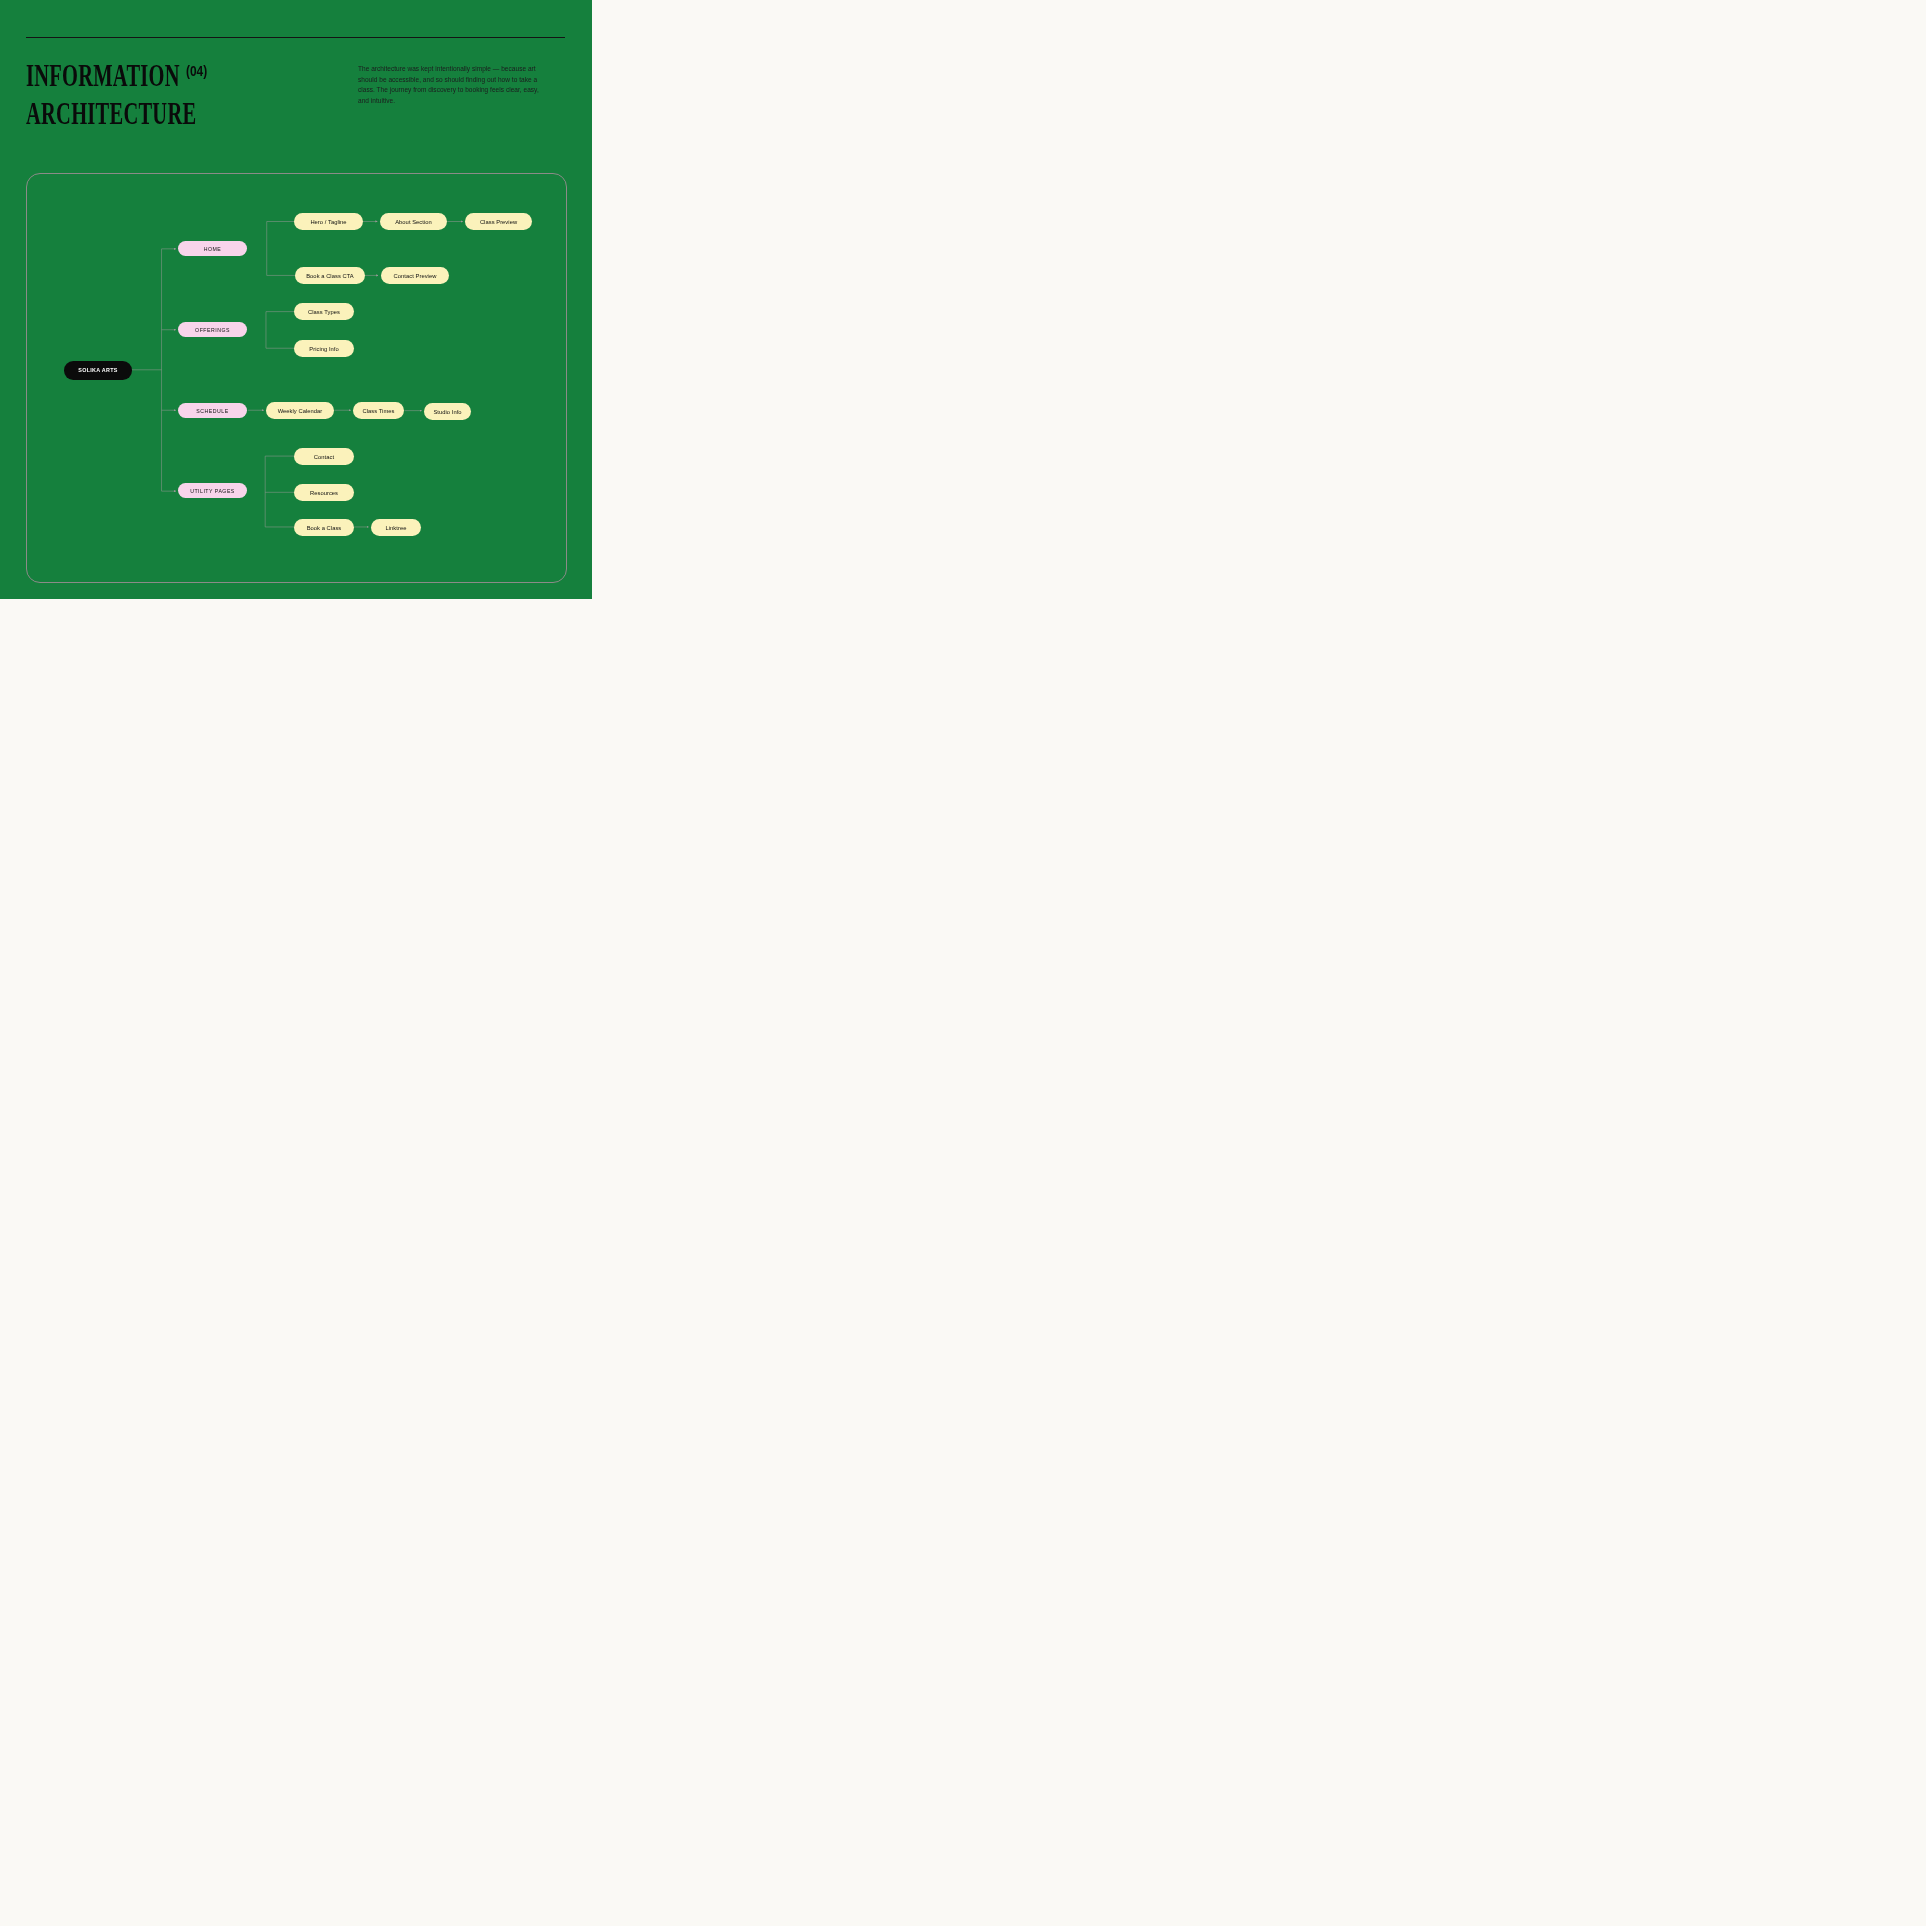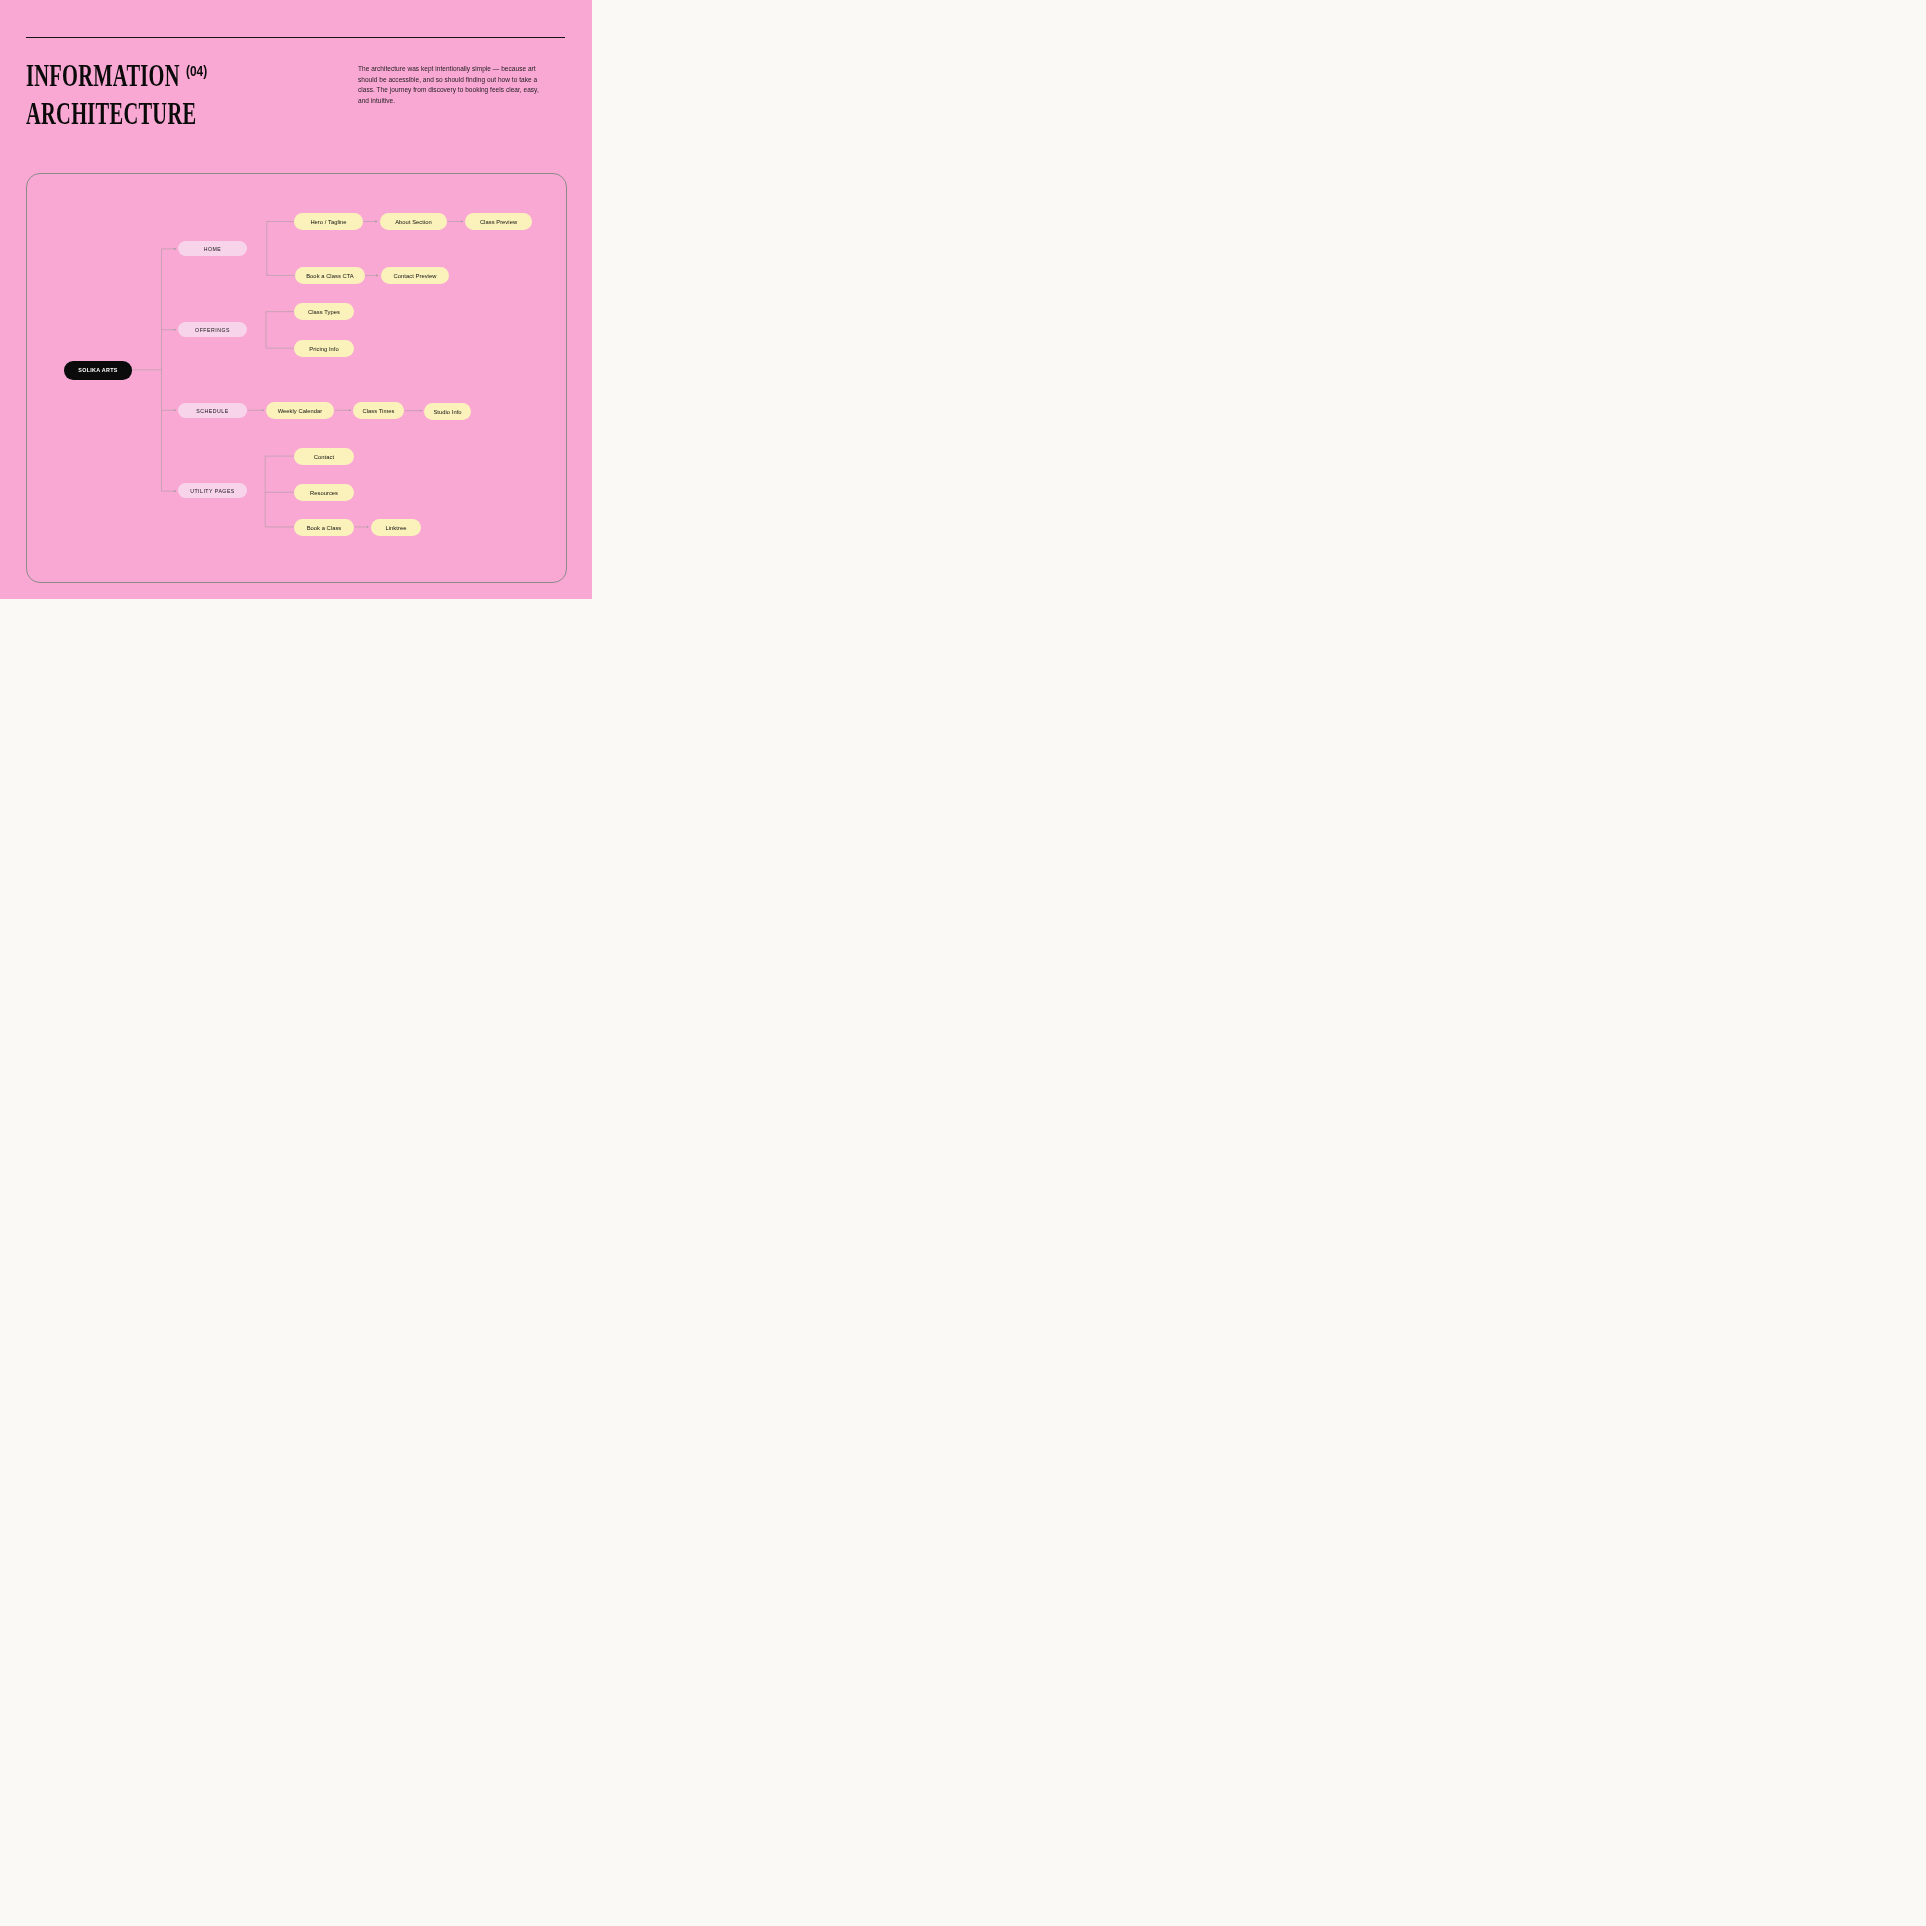--- a/index.html
+++ b/index.html
@@ -1,17 +1,17 @@
 <!DOCTYPE html>
 <html style="font-size:6.2px"><head>
 <meta charset="utf-8">
 <style>
   html,body{margin:0;padding:0;background:#FAF9F5;}
   .screen{
-    position:relative;width:592px;height:599px;background:#f9a8d4;
+    position:relative;width:592px;height:599px;background:#15803d;
     font-family:"Liberation Sans",sans-serif;color:#111;overflow:hidden;
   }
   .top-rule{position:absolute;left:26px;top:37px;width:539px;height:1.2px;background:#141414;}
   .title-line{
     position:absolute;left:26px;white-space:nowrap;
     font-family:"Liberation Serif",serif;font-weight:700;font-size:32px;line-height:32px;
     transform:scaleX(0.64);transform-origin:left top;color:#0a0a0a;letter-spacing:0.4px;
   }
   .t1{top:59px;} .t2{top:97px;}
   .title-number{

